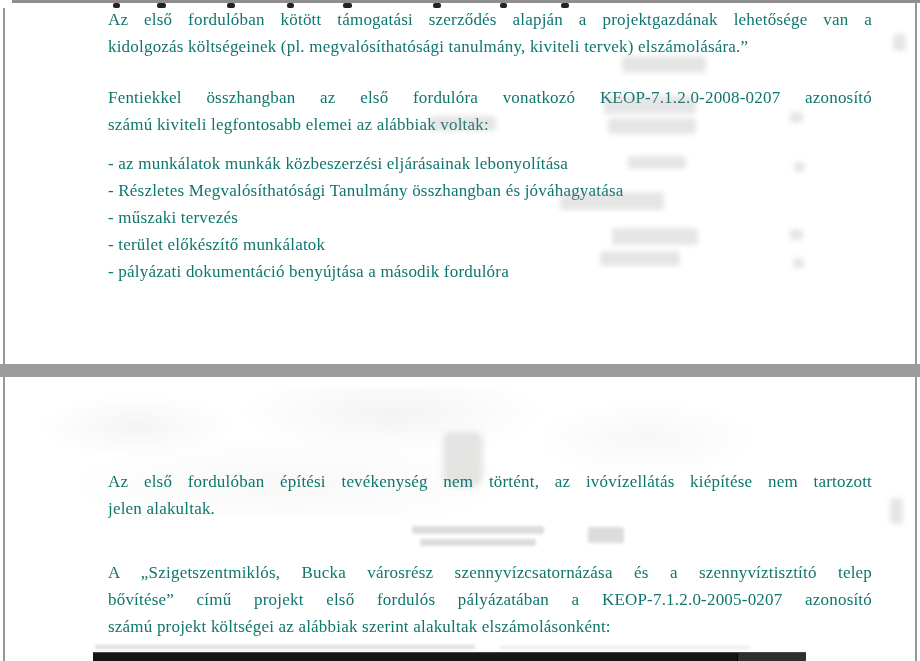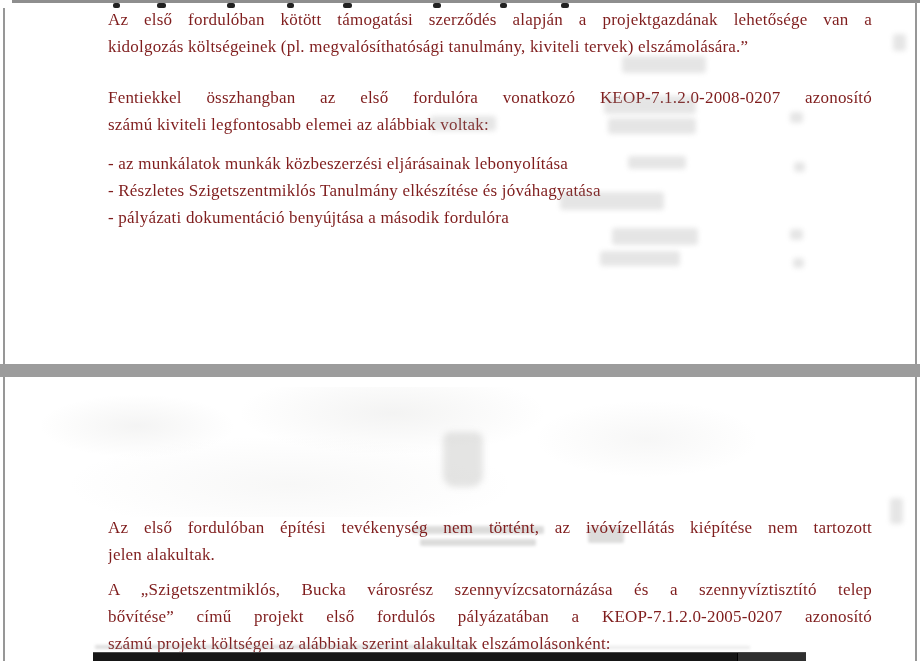--- a/index.html
+++ b/index.html
@@ -16,21 +16,21 @@
   .page2{top:377px;height:284px;}
   
   .texture{position:absolute;left:30px;top:10px;width:850px;height:130px;pointer-events:none;
     background:
       radial-gradient(ellipse 140px 45px at 12% 30%, rgba(150,150,145,0.10), transparent 70%),
       radial-gradient(ellipse 220px 60px at 42% 20%, rgba(150,150,145,0.11), transparent 70%),
       radial-gradient(ellipse 160px 55px at 72% 40%, rgba(150,150,145,0.08), transparent 70%),
       radial-gradient(ellipse 320px 70px at 30% 75%, rgba(150,150,145,0.07), transparent 70%);
   }
   
-  .tblock{position:absolute;left:108px;width:764px;color:#7f1d1d;}
+  .tblock{position:absolute;left:108px;width:764px;color:#0f766e;}
   .line{font-size:17px;line-height:27px;height:27px;letter-spacing:0.2px;white-space:nowrap;overflow:hidden;}
   .just{white-space:normal;text-align:justify;text-align-last:justify;}
   
   .desc{position:absolute;top:0;height:5px;background:#222;border-radius:2px;}
   
   .blob{position:absolute;background:#8d8d8d;opacity:0.22;filter:blur(2.5px);border-radius:3px;}
   
   .stamp-emblem{position:absolute;left:443px;top:432px;width:40px;height:55px;background:#a9a9a6;
     opacity:0.30;filter:blur(3px);border-radius:8px 8px 12px 12px;}
   .stamp-line{position:absolute;background:#9a9a98;opacity:0.34;filter:blur(1.6px);border-radius:2px;}
@@ -70,21 +70,23 @@
     <div class="line">kidolgozás költségeinek (pl. megvalósíthatósági tanulmány, kiviteli tervek) elszámolására.”</div>
   </div>
 
   <div class="tblock" style="top:84px;">
     <div class="line just">Fentiekkel összhangban az első fordulóra vonatkozó KEOP-7.1.2.0-2008-0207 azonosító</div>
     <div class="line">számú kiviteli legfontosabb elemei az alábbiak voltak:</div>
   </div>
 
   <div class="tblock" style="top:150px;">
     <div class="line">- az munkálatok munkák közbeszerzési eljárásainak lebonyolítása</div>
-    <div class="line">- Részletes Szigetszentmiklós Tanulmány elkészítése és jóváhagyatása</div>
+    <div class="line">- Részletes Megvalósíthatósági Tanulmány összhangban és jóváhagyatása</div>
+    <div class="line">- műszaki tervezés</div>
+    <div class="line">- terület előkészítő munkálatok</div>
     <div class="line">- pályázati dokumentáció benyújtása a második fordulóra</div>
   </div>
 
   <div class="blob" style="left:622px;top:56px;width:84px;height:17px;"></div>
   <div class="blob" style="left:604px;top:96px;width:92px;height:18px;"></div>
   <div class="blob" style="left:430px;top:116px;width:66px;height:15px;"></div>
   <div class="blob" style="left:608px;top:118px;width:88px;height:16px;"></div>
   <div class="blob" style="left:628px;top:156px;width:58px;height:13px;"></div>
   <div class="blob" style="left:560px;top:192px;width:104px;height:18px;"></div>
   <div class="blob" style="left:612px;top:228px;width:86px;height:17px;"></div>
@@ -98,26 +100,26 @@
   <div class="page page2">
     <div class="texture"></div>
   </div>
 
   <div class="stamp-emblem"></div>
   <div class="stamp-line" style="left:412px;top:526px;width:132px;height:8px;"></div>
   <div class="stamp-line" style="left:420px;top:539px;width:116px;height:7px;"></div>
   <div class="stamp-line" style="left:588px;top:527px;width:36px;height:16px;"></div>
   <div class="blob" style="left:890px;top:498px;width:13px;height:26px;"></div>
 
-  <div class="tblock" style="top:514px;">
+  <div class="tblock" style="top:468px;">
     <div class="line just">Az első fordulóban építési tevékenység nem történt, az ivóvízellátás kiépítése nem tartozott</div>
     <div class="line">jelen alakultak.</div>
   </div>
 
-  <div class="tblock" style="top:576px;">
+  <div class="tblock" style="top:559px;">
     <div class="line just">A „Szigetszentmiklós, Bucka városrész szennyvízcsatornázása és a szennyvíztisztító telep</div>
     <div class="line just">bővítése” című projekt első fordulós pályázatában a KEOP-7.1.2.0-2005-0207 azonosító</div>
     <div class="line">számú projekt költségei az alábbiak szerint alakultak elszámolásonként:</div>
   </div>
 
   <div class="smudge" style="left:95px;top:645px;width:380px;height:4px;"></div>
   <div class="smudge" style="left:500px;top:646px;width:250px;height:3px;opacity:0.18;"></div>
   <div class="table-bar">
     <div class="table-bar-light"></div>
   </div>

